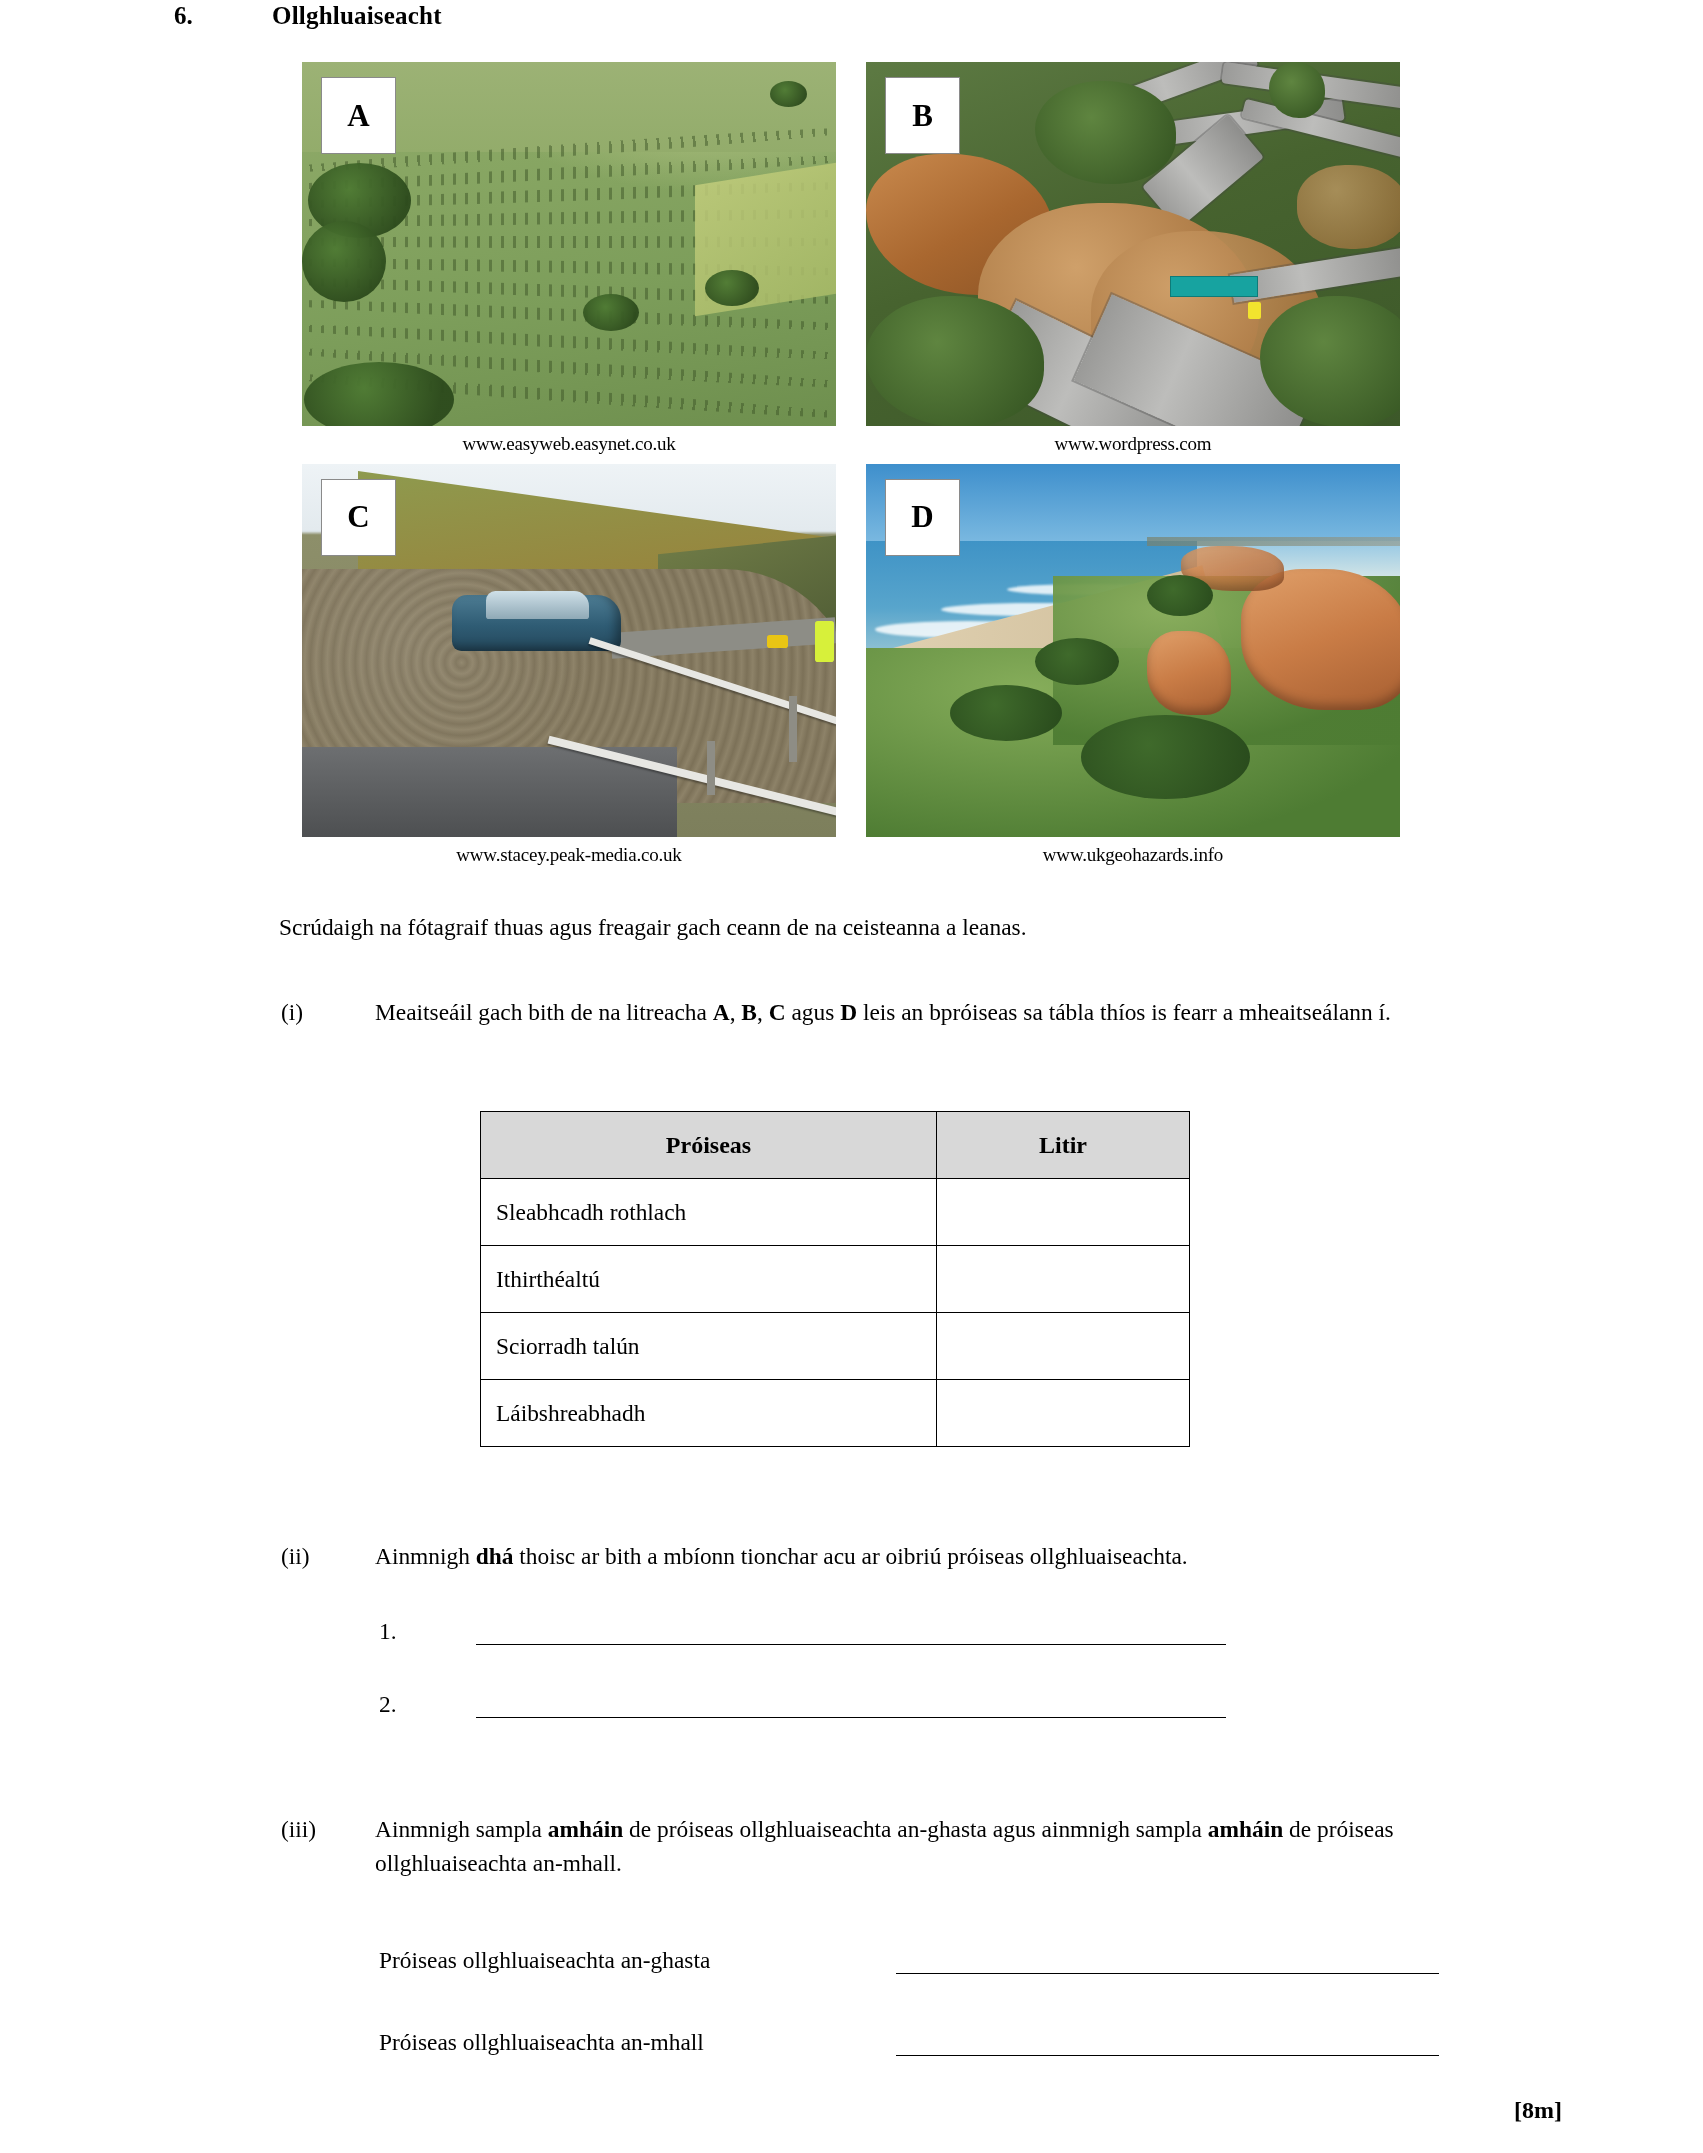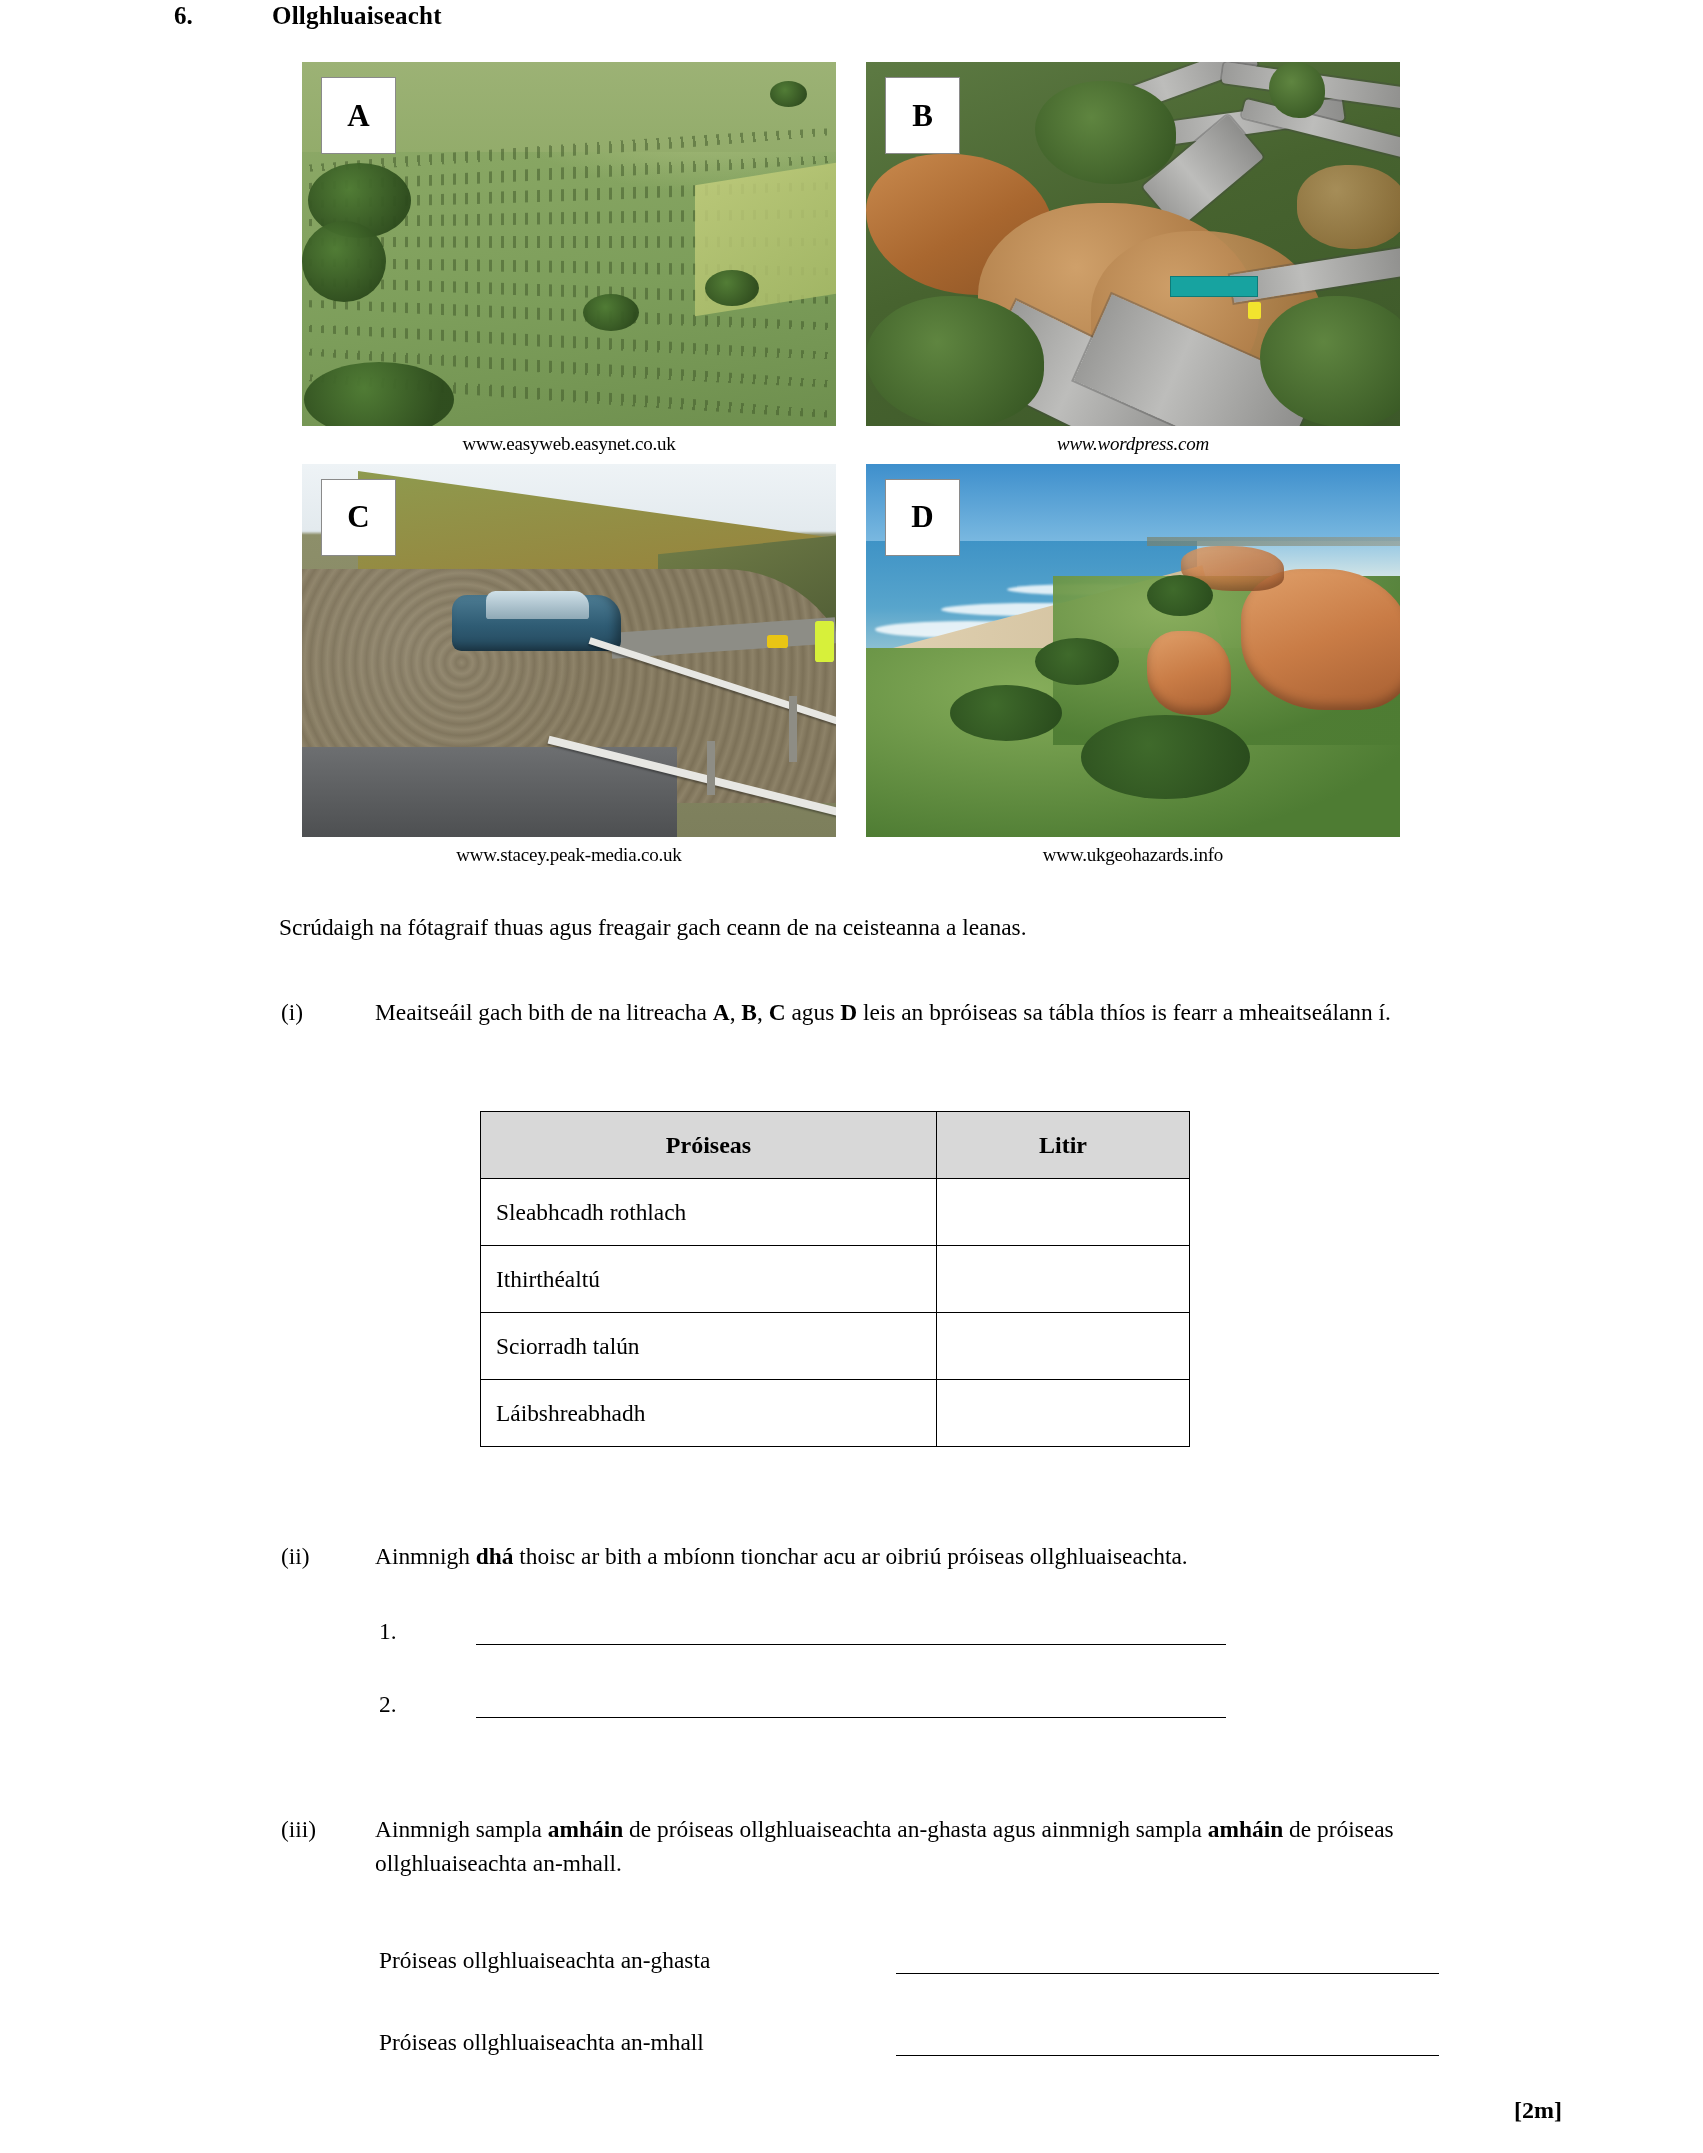--- a/index.html
+++ b/index.html
@@ -73,21 +73,21 @@
     z-index: 20;
     font-family: "Liberation Serif", serif;
   }
   .caption {
     font-size: 19px;
     text-align: center;
     padding-top: 6.6px;
     letter-spacing: -0.2px;
   }
   .caption.shift-left  { text-align: center; padding-left: 0px; }
-  .caption.shift-right { text-align: center; padding-left: 0px; font-style: italic; }
+  .caption.shift-right { text-align: center; padding-left: 0px; }
   .cap-row {
     display: flex;
     gap: 30px;
   }
   .cap-cell { width: 534px; }
 
   
   .photoA {
     background:
       radial-gradient(ellipse 394px 169px at 78% 8%, #b7c687 0%, rgba(183,198,135,0) 60%),
@@ -518,14 +518,14 @@
 
 <div class="ansL ansL1">
   <span class="lbl">Próiseas ollghluaiseachta an-ghasta</span>
   <span class="rule"></span>
 </div>
 <div class="ansL ansL2">
   <span class="lbl">Próiseas ollghluaiseachta an-mhall</span>
   <span class="rule"></span>
 </div>
 
-<div class="marks">[2m]</div>
+<div class="marks">[8m]</div>
 
 
 </body></html>

